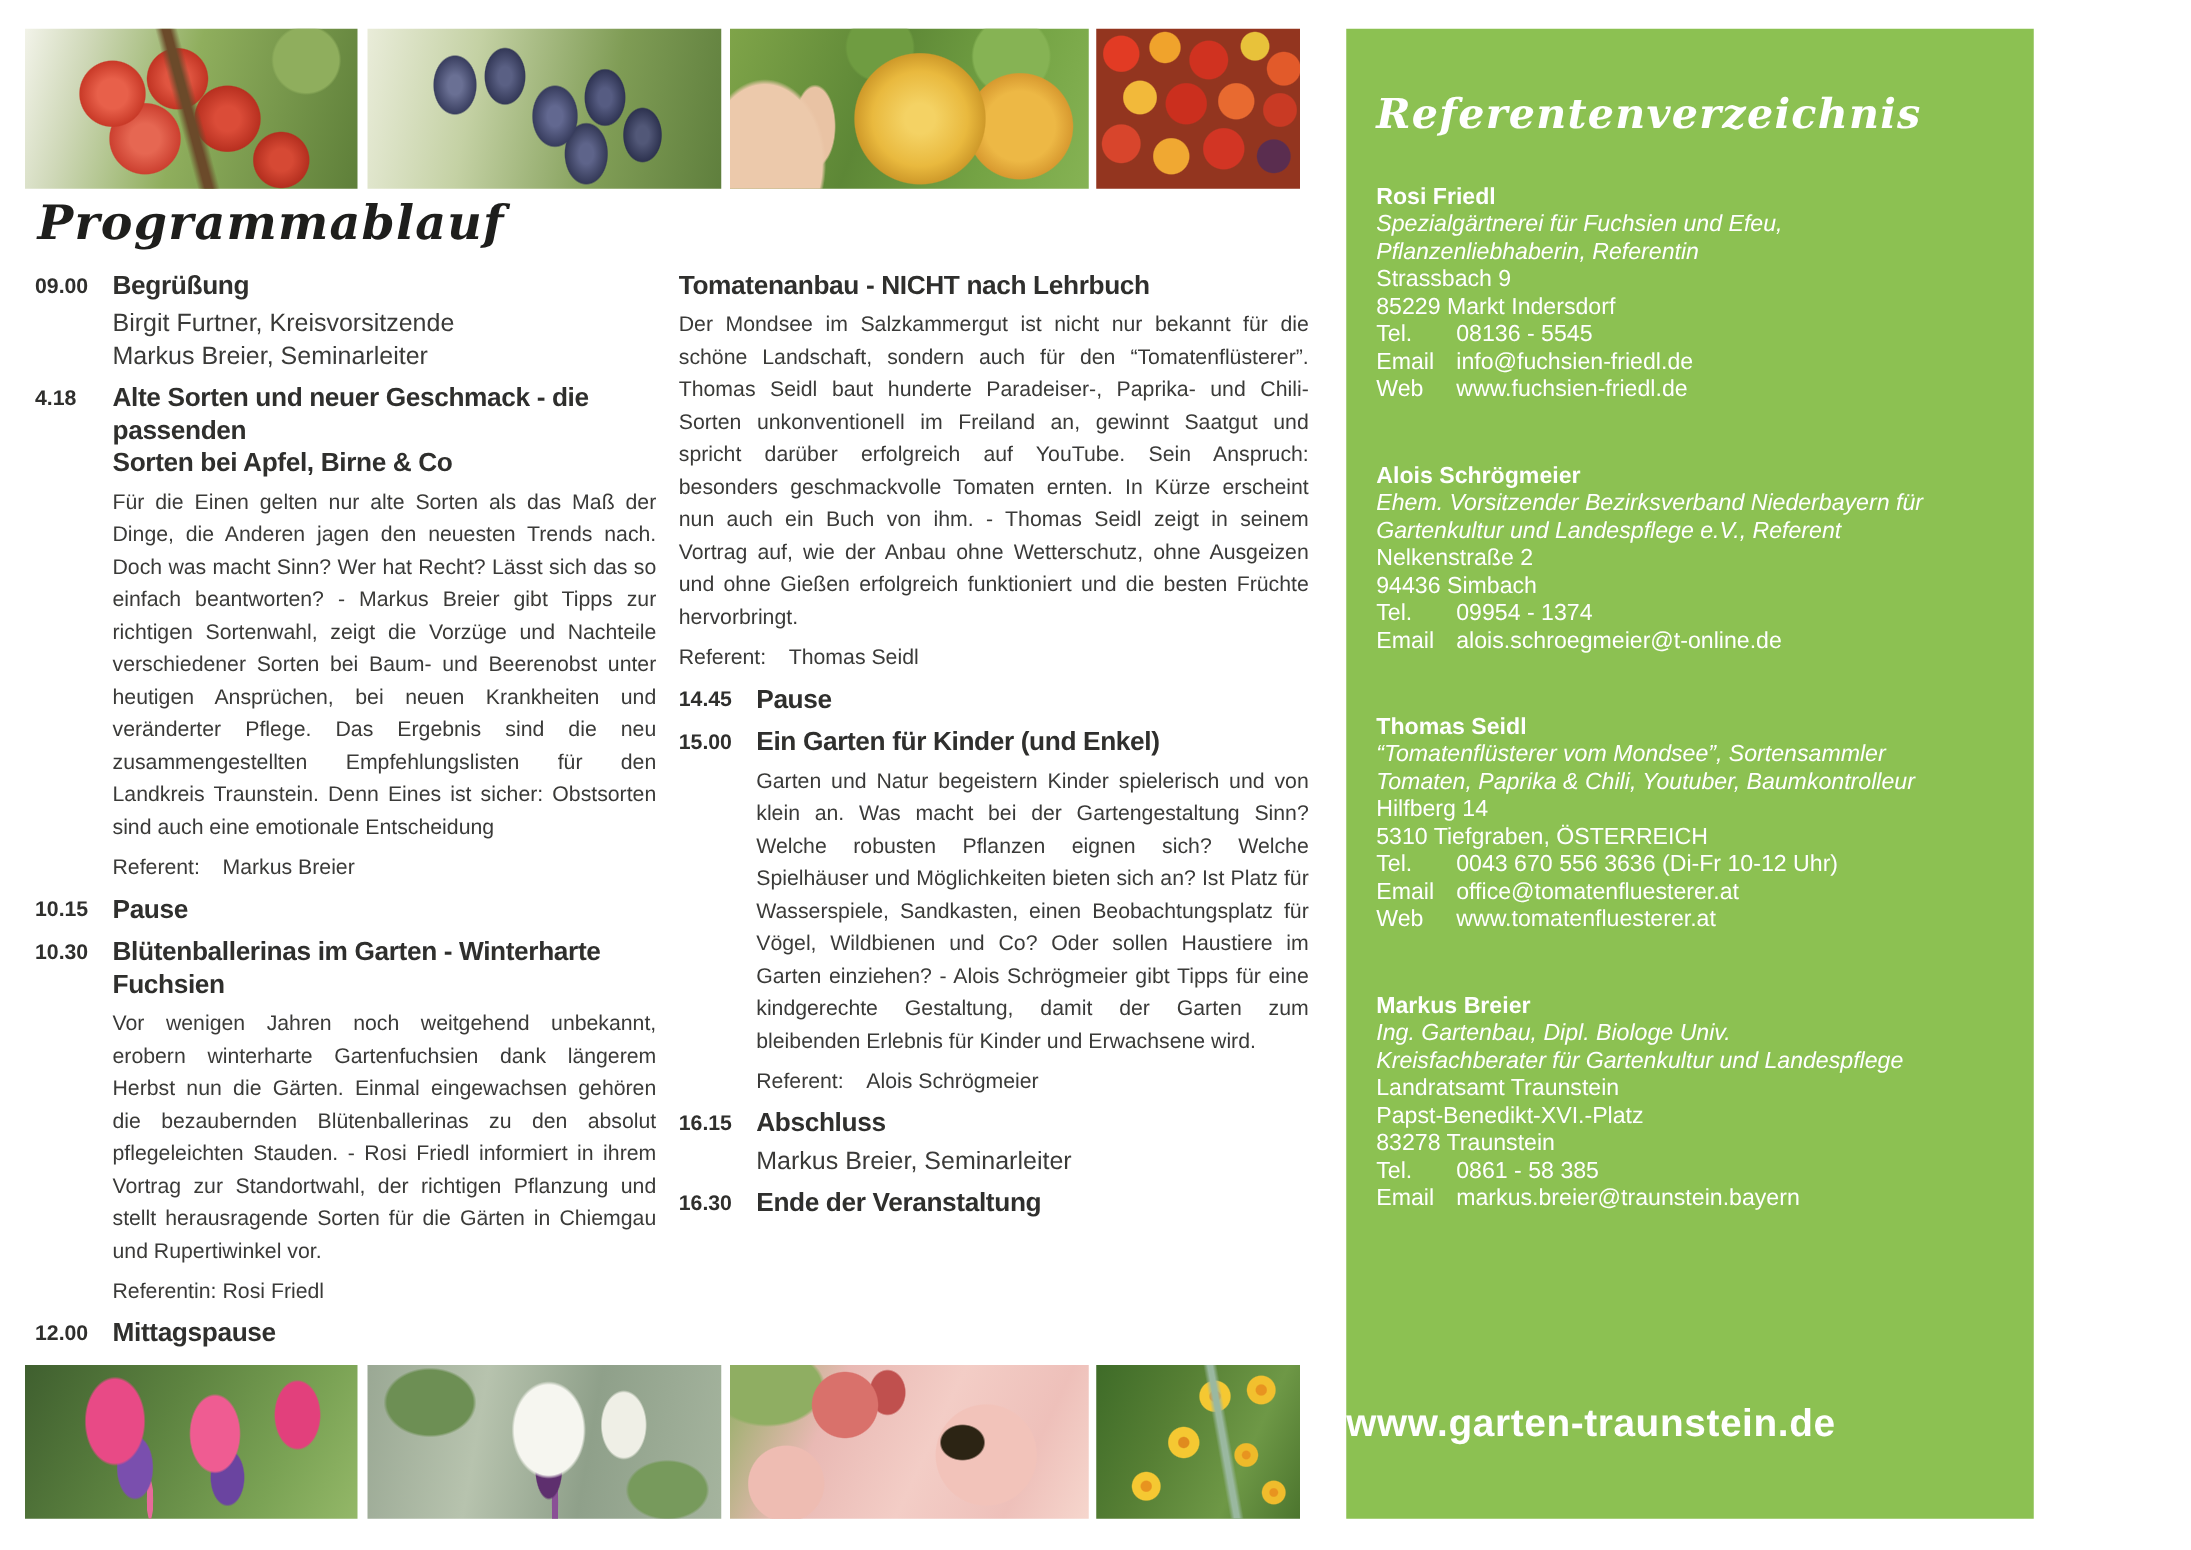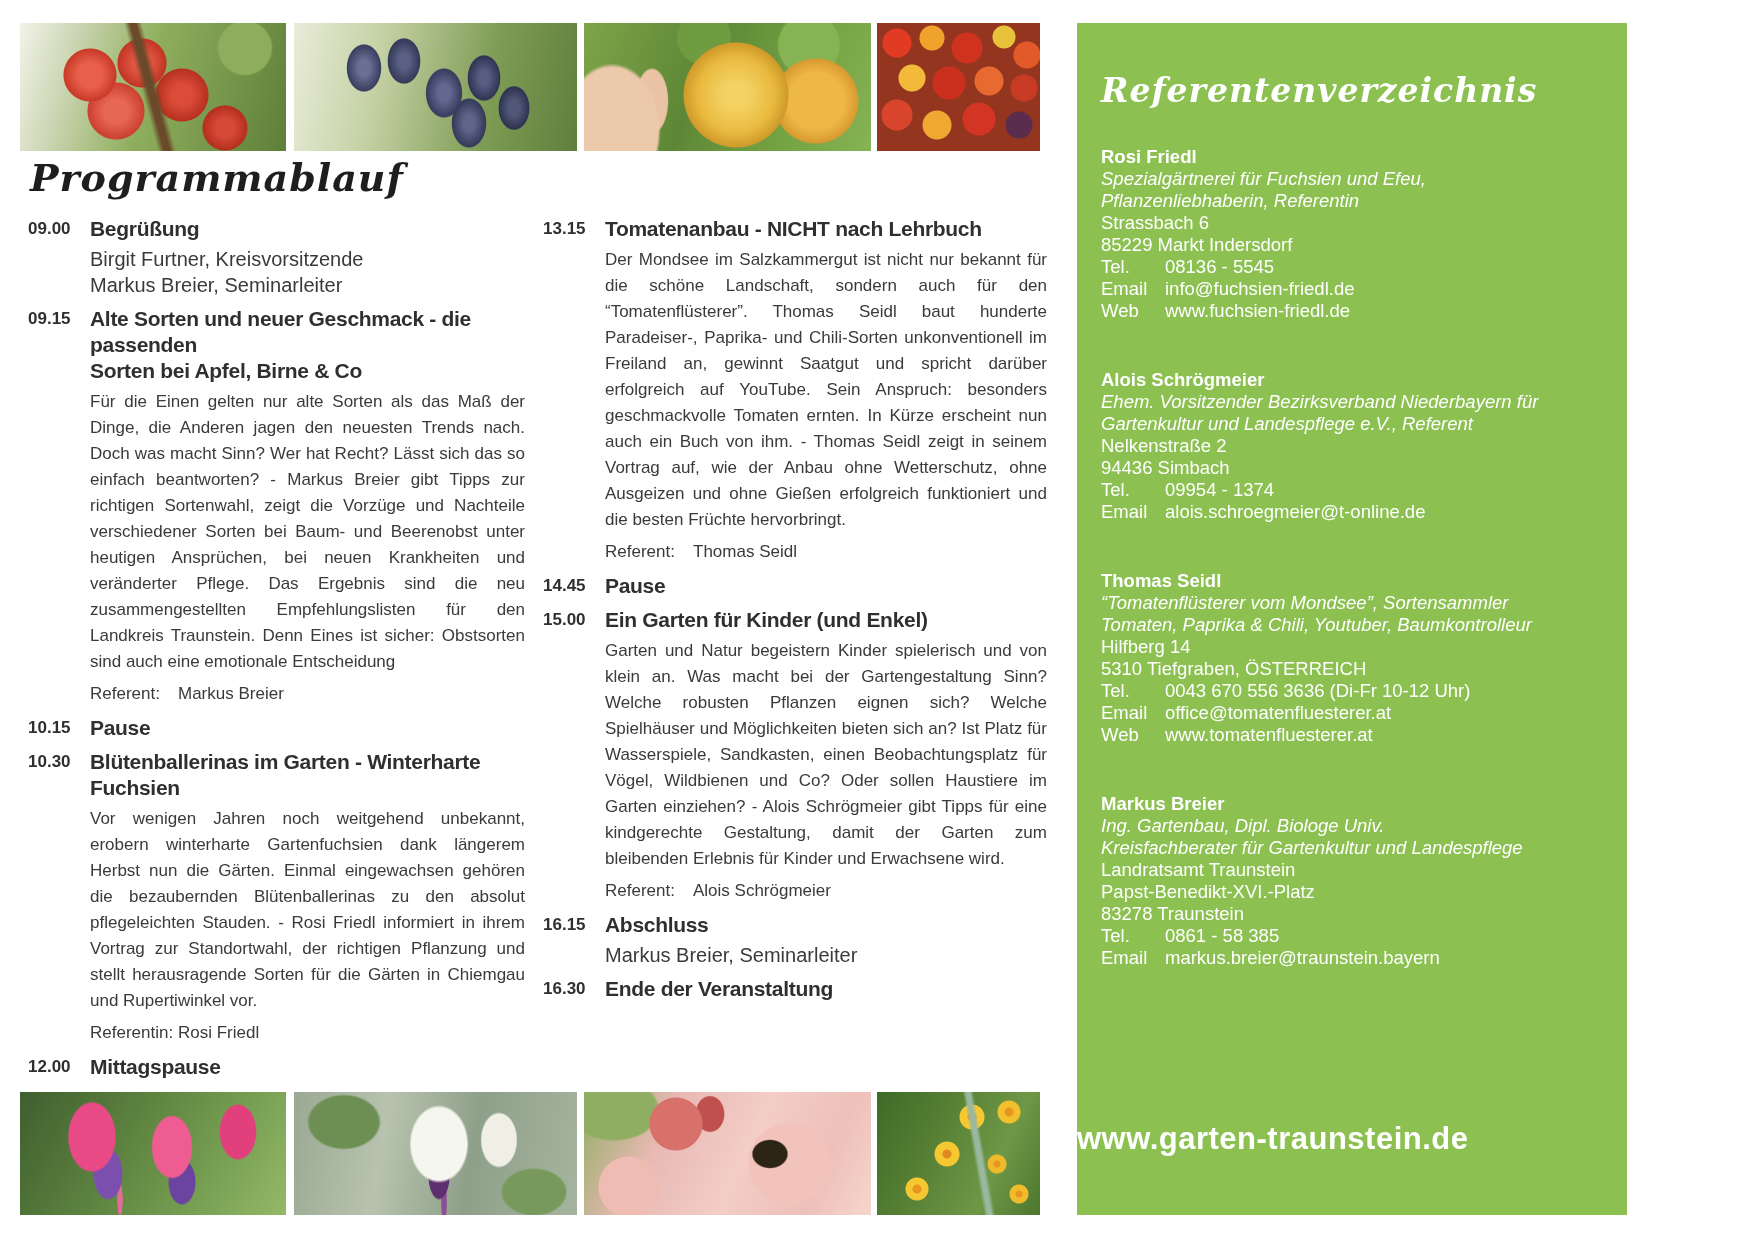--- a/index.html
+++ b/index.html
@@ -127,21 +127,21 @@
     <div class="content">
       <div class="i-title">Begrüßung</div>
       <div class="i-lines">
         <div>Birgit Furtner, Kreisvorsitzende</div>
         <div>Markus Breier, Seminarleiter</div>
       </div>
     </div>
   </div>
 
   <div class="item">
-    <div class="time">09.15</div>
+    <div class="time">4.18</div>
     <div class="content">
       <div class="i-title">Alte Sorten und neuer Geschmack - die passenden</div>
       <div class="i-title">Sorten bei Apfel, Birne &amp; Co</div>
       <div class="i-body">Für die Einen gelten nur alte Sorten als das Maß der Dinge, die Anderen jagen den neuesten Trends nach. Doch was macht Sinn? Wer hat Recht? Lässt sich das so einfach beantworten? - Markus Breier gibt Tipps zur richtigen Sortenwahl, zeigt die Vorzüge und Nachteile verschiedener Sorten bei Baum- und Beerenobst unter heutigen Ansprüchen, bei neuen Krankheiten und veränderter Pflege. Das Ergebnis sind die neu zusammengestellten Empfehlungslisten für den Landkreis Traunstein. Denn Eines ist sicher: Obstsorten sind auch eine emotionale Entscheidung</div>
       <div class="ref">
         <span class="ref-label">Referent:</span><span>Markus Breier</span>
       </div>
     </div>
   </div>
 
@@ -168,21 +168,20 @@
     <div class="content">
       <div class="i-title">Mittagspause</div>
     </div>
   </div>
 
 </div>
 
 <div class="col" id="col2">
 
   <div class="item">
-    <div class="time">13.15</div>
     <div class="content">
       <div class="i-title">Tomatenanbau - NICHT nach Lehrbuch</div>
       <div class="i-body">Der Mondsee im Salzkammergut ist nicht nur bekannt für die schöne Landschaft, sondern auch für den “Tomatenflüsterer”. Thomas Seidl baut hunderte Paradeiser-, Paprika- und Chili-Sorten unkonventionell im Freiland an, gewinnt Saatgut und spricht darüber erfolgreich auf YouTube. Sein Anspruch: besonders geschmackvolle Tomaten ernten. In Kürze erscheint nun auch ein Buch von ihm. - Thomas Seidl zeigt in seinem Vortrag auf, wie der Anbau ohne Wetterschutz, ohne Ausgeizen und ohne Gießen erfolgreich funktioniert und die besten Früchte hervorbringt.</div>
       <div class="ref">
         <span class="ref-label">Referent:</span><span>Thomas Seidl</span>
       </div>
     </div>
   </div>
 
   <div class="item">
@@ -222,21 +221,21 @@
 
 </div>
 
 <div id="sidebar">
   <div class="script" id="sb-title">Referentenverzeichnis</div>
 
   <div class="speaker first">
     <div class="sp-name">Rosi Friedl</div>
     <div class="sp-role">Spezialgärtnerei für Fuchsien und Efeu,</div>
     <div class="sp-role">Pflanzenliebhaberin, Referentin</div>
-    <div class="sp-line">Strassbach 6</div>
+    <div class="sp-line">Strassbach 9</div>
     <div class="sp-line">85229 Markt Indersdorf</div>
     <div class="sp-line"><span class="c-label">Tel.</span><span>08136 - 5545</span></div>
     <div class="sp-line"><span class="c-label">Email</span><span>info@fuchsien-friedl.de</span></div>
     <div class="sp-line"><span class="c-label">Web</span><span>www.fuchsien-friedl.de</span></div>
   </div>
 
   <div class="speaker">
     <div class="sp-name">Alois Schrögmeier</div>
     <div class="sp-role">Ehem. Vorsitzender Bezirksverband Niederbayern für</div>
     <div class="sp-role">Gartenkultur und Landespflege e.V., Referent</div>

